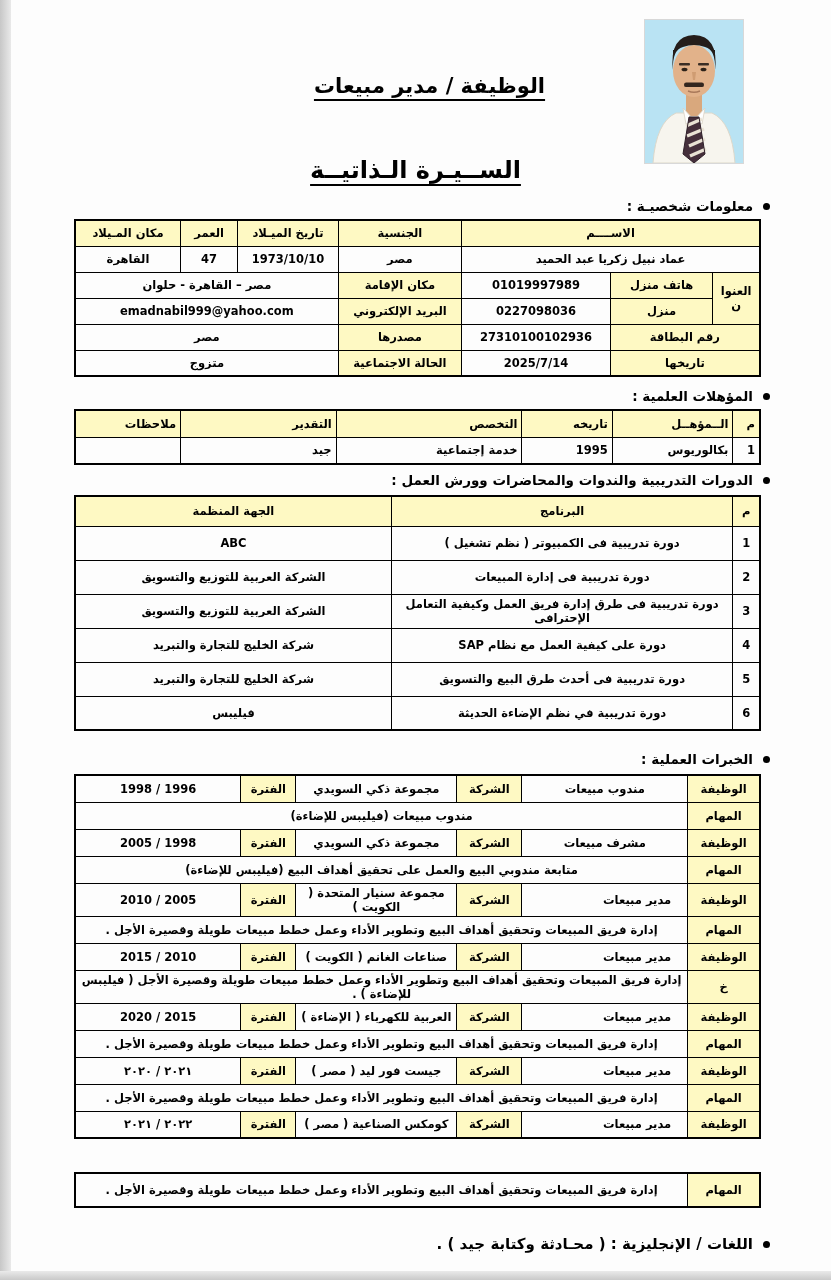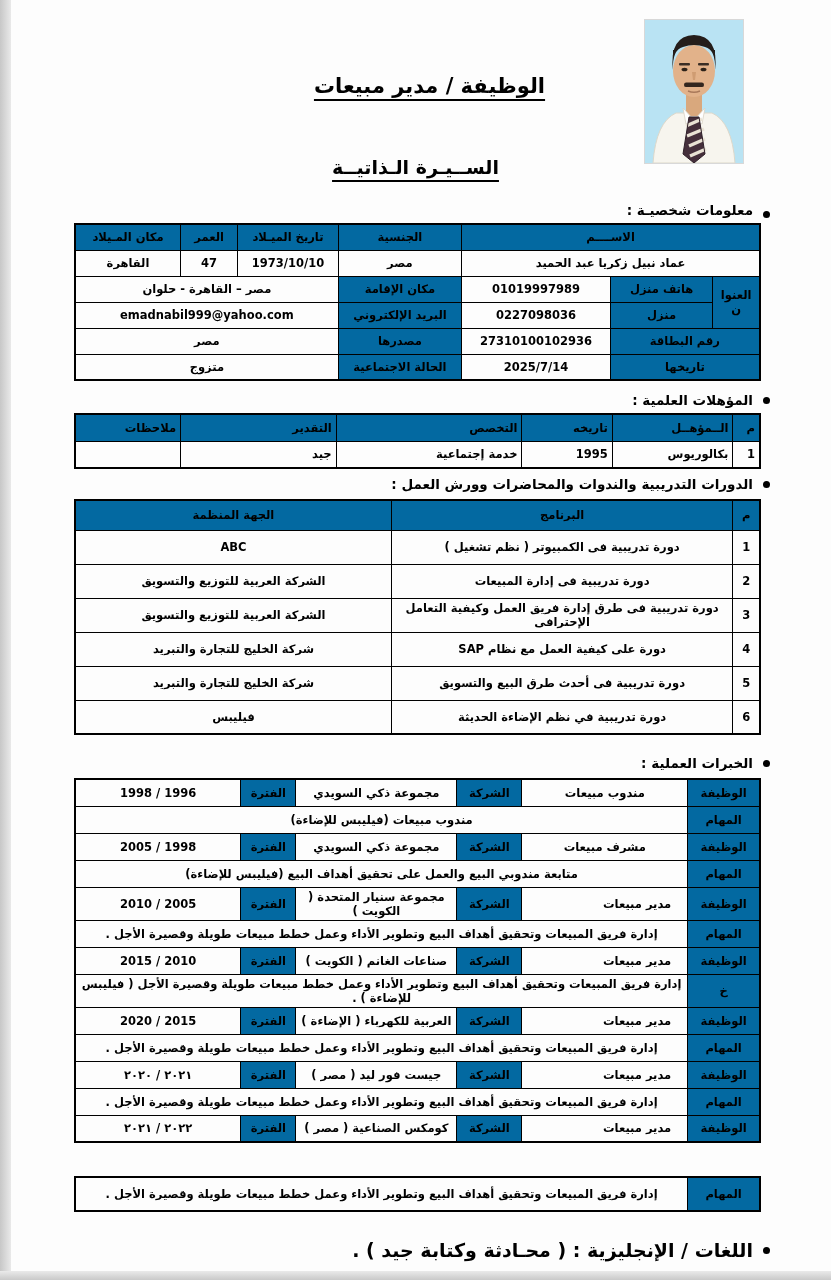--- a/index.html
+++ b/index.html
@@ -31,21 +31,21 @@
     text-align:center;
     font-size:21px; font-weight:bold;
     text-decoration:underline;
     text-decoration-thickness:2px;
     text-underline-offset:6px;
     padding-left:28px;
   }
   .cv-title {
     margin-top:58px;
     text-align:center;
-    font-size:19px; font-weight:bold;
+    font-size:24px; font-weight:bold;
     text-decoration:underline;
     text-decoration-thickness:2px;
     text-underline-offset:6px;
   }
 
   .content { padding:0 70px 0 74px; }
 
   .section-heading {
     display:flex; align-items:center; gap:10px;
     font-size:13.5px; font-weight:bold;
@@ -55,45 +55,45 @@
 
   table { border-collapse:collapse; width:100%; table-layout:fixed; border:2px solid #000; }
   td {
     border:1px solid #000;
     font-size:11.5px; font-weight:bold;
     text-align:center; vertical-align:middle;
     padding:2px 4px;
     overflow:hidden;
     word-wrap:break-word;
   }
-  .hdr { background:#0369a1; }
+  .hdr { background:#fef9c3; }
   .ltr { direction:ltr; }
   .jr  { text-align:right; padding-right:16px; }
 
-  .mt-personal   { margin-top:24px;align-items:flex-end; }
+  .mt-personal   { margin-top:14px; }
   .tbl-personal  { margin-top:5px; }
   .tbl-personal td { height:26px; }
 
   .mt-qual   { margin-top:11px; }
   .tbl-qual  { margin-top:5px; }
   .tbl-qual td { height:27px;text-align:right; }
 
   .mt-courses  { margin-top:7px; }
   .tbl-courses { margin-top:7px; }
   .tbl-courses .crow td { height:34px; }
   .tbl-courses .chead td { height:30px; }
 
   .mt-exp  { margin-top:20px; }
   .tbl-exp { margin-top:7px; }
   .tbl-exp td { height:27px; }
 
   .tbl-extra { margin-top:33px; }
   .tbl-extra td { height:34px; }
 
-  .languages-line { margin-top:27px; font-size:19px; }
+  .languages-line { margin-top:27px; font-size:15px; }
 </style>
 </head>
 <body>
 
 <div class="page">
   <div class="edge-left"></div>
   <div class="edge-bottom"></div>
 
   <div class="photo">
     <svg viewBox="0 0 98 143">

